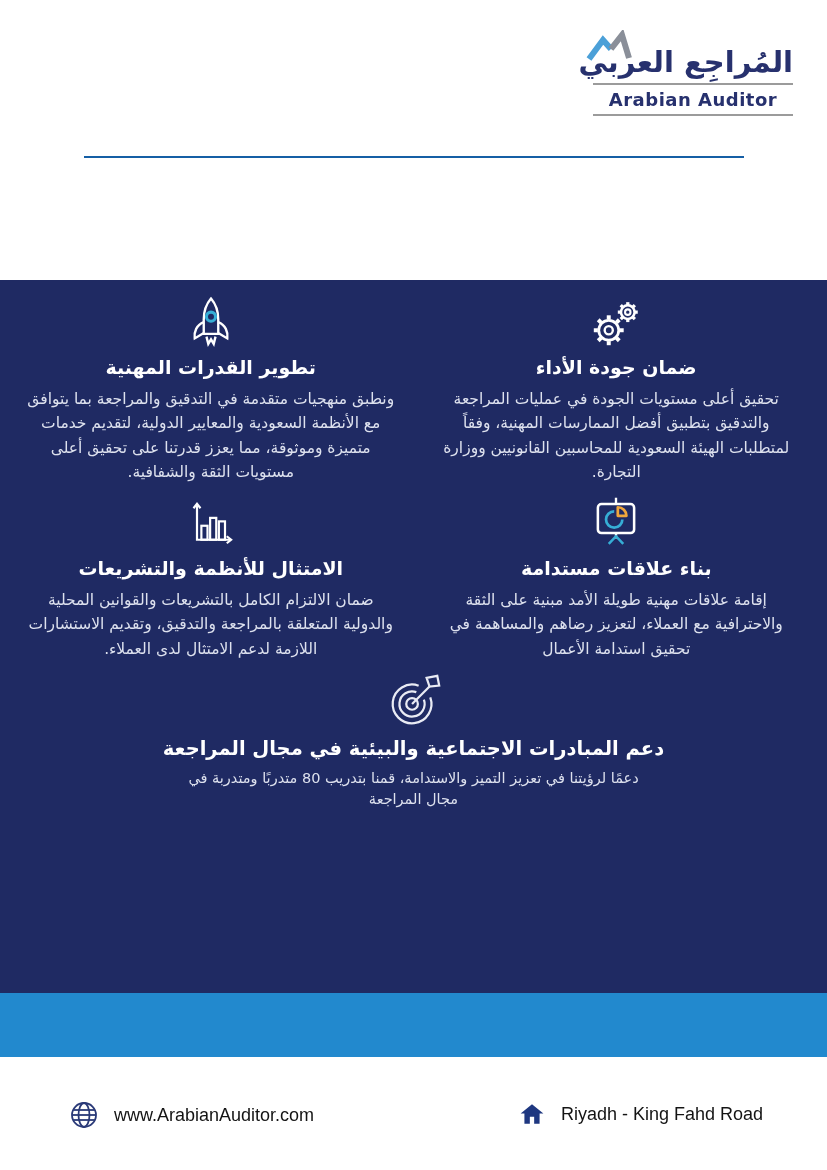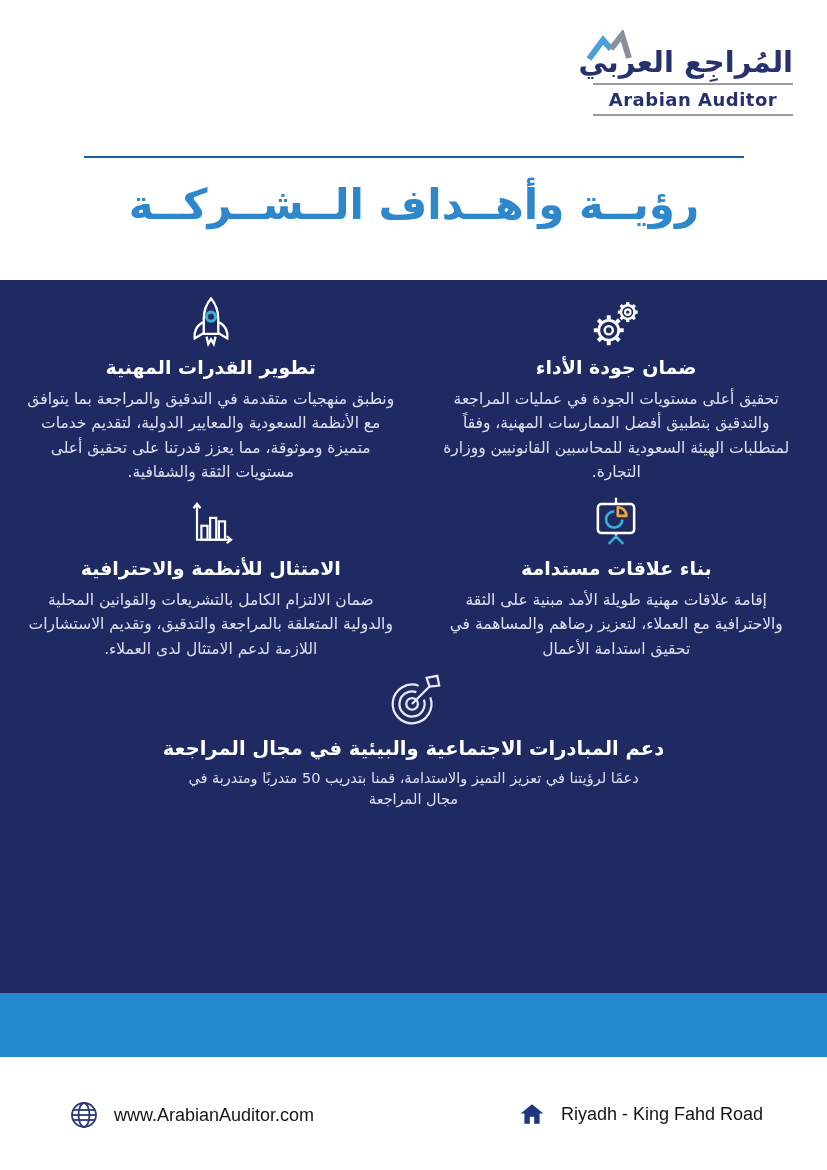--- a/index.html
+++ b/index.html
@@ -60,21 +60,20 @@
         <path d="M4,29 L18,10 L26,19" fill="none" stroke="#4ba0d8" stroke-width="6"></path>
         <path d="M26,19 L37,5 L44,28" fill="none" stroke="#8a8f99" stroke-width="6"></path>
       </svg>
     </span>
     <div class="logo-arabic">المُراجِع العربي</div>
     <div class="logo-line"></div>
     <div class="logo-english">Arabian Auditor</div>
     <div class="logo-line"></div>
   </div>
   <div class="title-divider"></div>
-  <div class="page-title">رؤيــة وأهــداف الــشــركــة</div>
 </div>
 
 <div class="goals">
   <div class="goals-grid">
 
     <div class="goal-card">
       <div class="goal-icon">
         <svg width="58" height="58" viewBox="0 0 64 64" fill="none" stroke="#ffffff">
           <circle cx="24" cy="40" r="11" stroke-width="3"></circle>
           <circle cx="24" cy="40" r="4.5" stroke-width="2.6"></circle>
@@ -141,36 +140,36 @@
       <div class="goal-icon">
         <svg width="56" height="56" viewBox="0 0 64 64" fill="none" stroke="#ffffff" stroke-width="2.5">
           <path d="M16,10 L16,50 L54,50"></path>
           <path d="M12,14 L16,9 L20,14"></path>
           <path d="M50,46 L55,50 L50,54"></path>
           <rect x="21" y="34" width="7" height="16"></rect>
           <rect x="31" y="25" width="7" height="25"></rect>
           <rect x="41" y="29" width="7" height="21"></rect>
         </svg>
       </div>
-      <div class="goal-title">الامتثال للأنظمة والاحترافية</div>
+      <div class="goal-title">الامتثال للأنظمة والتشريعات</div>
       <p class="goal-text">ضمان الالتزام الكامل بالتشريعات والقوانين المحلية والدولية المتعلقة بالمراجعة والتدقيق، وتقديم الاستشارات اللازمة لدعم الامتثال لدى العملاء.</p>
     </div>
 
     <div class="goal-card wide">
       <div class="goal-icon">
         <svg width="62" height="62" viewBox="0 0 64 64" fill="none" stroke="#e9ebf4" stroke-width="2.3">
           <path d="M36.8,15.2 A20,20 0 1 0 48.8,27.2"></path>
           <path d="M34.4,21.8 A13,13 0 1 0 42.2,29.6"></path>
           <circle cx="30" cy="34" r="6"></circle>
           <path d="M30,34 L48,16"></path>
           <path d="M48,16 L45,7 L56,5 L58,15 Z"></path>
         </svg>
       </div>
       <div class="goal-title">دعم المبادرات الاجتماعية والبيئية في مجال المراجعة</div>
-      <p class="goal-text">دعمًا لرؤيتنا في تعزيز التميز والاستدامة، قمنا بتدريب 50 متدربًا ومتدربة في مجال المراجعة</p>
+      <p class="goal-text">دعمًا لرؤيتنا في تعزيز التميز والاستدامة، قمنا بتدريب 80 متدربًا ومتدربة في مجال المراجعة</p>
     </div>
 
   </div>
 </div>
 
 <div class="band"></div>
 
 <div class="footer">
   <div class="footer-item website">
     <span>

